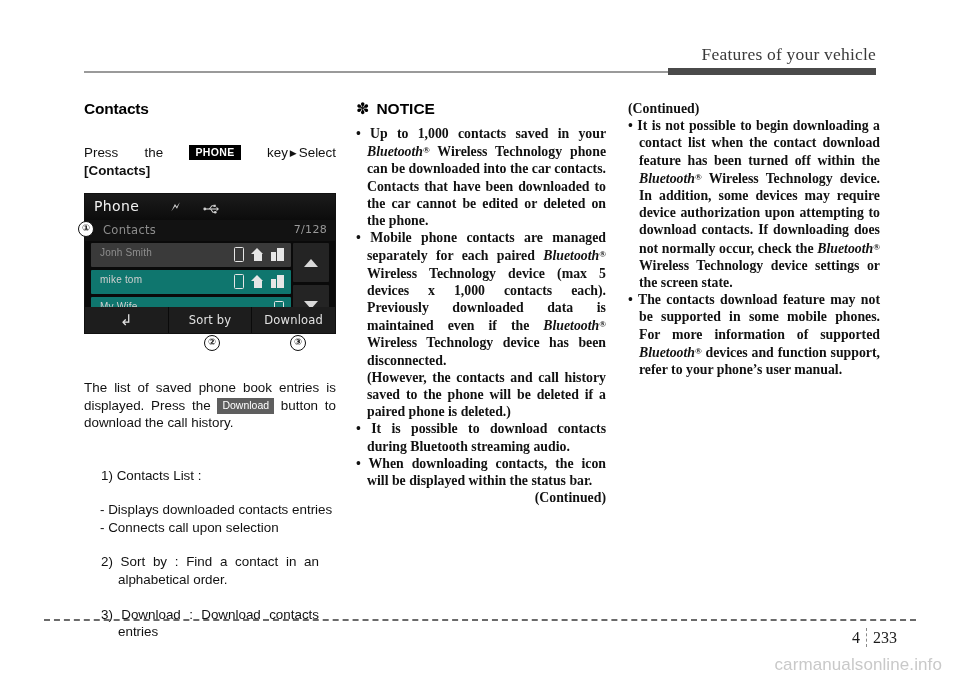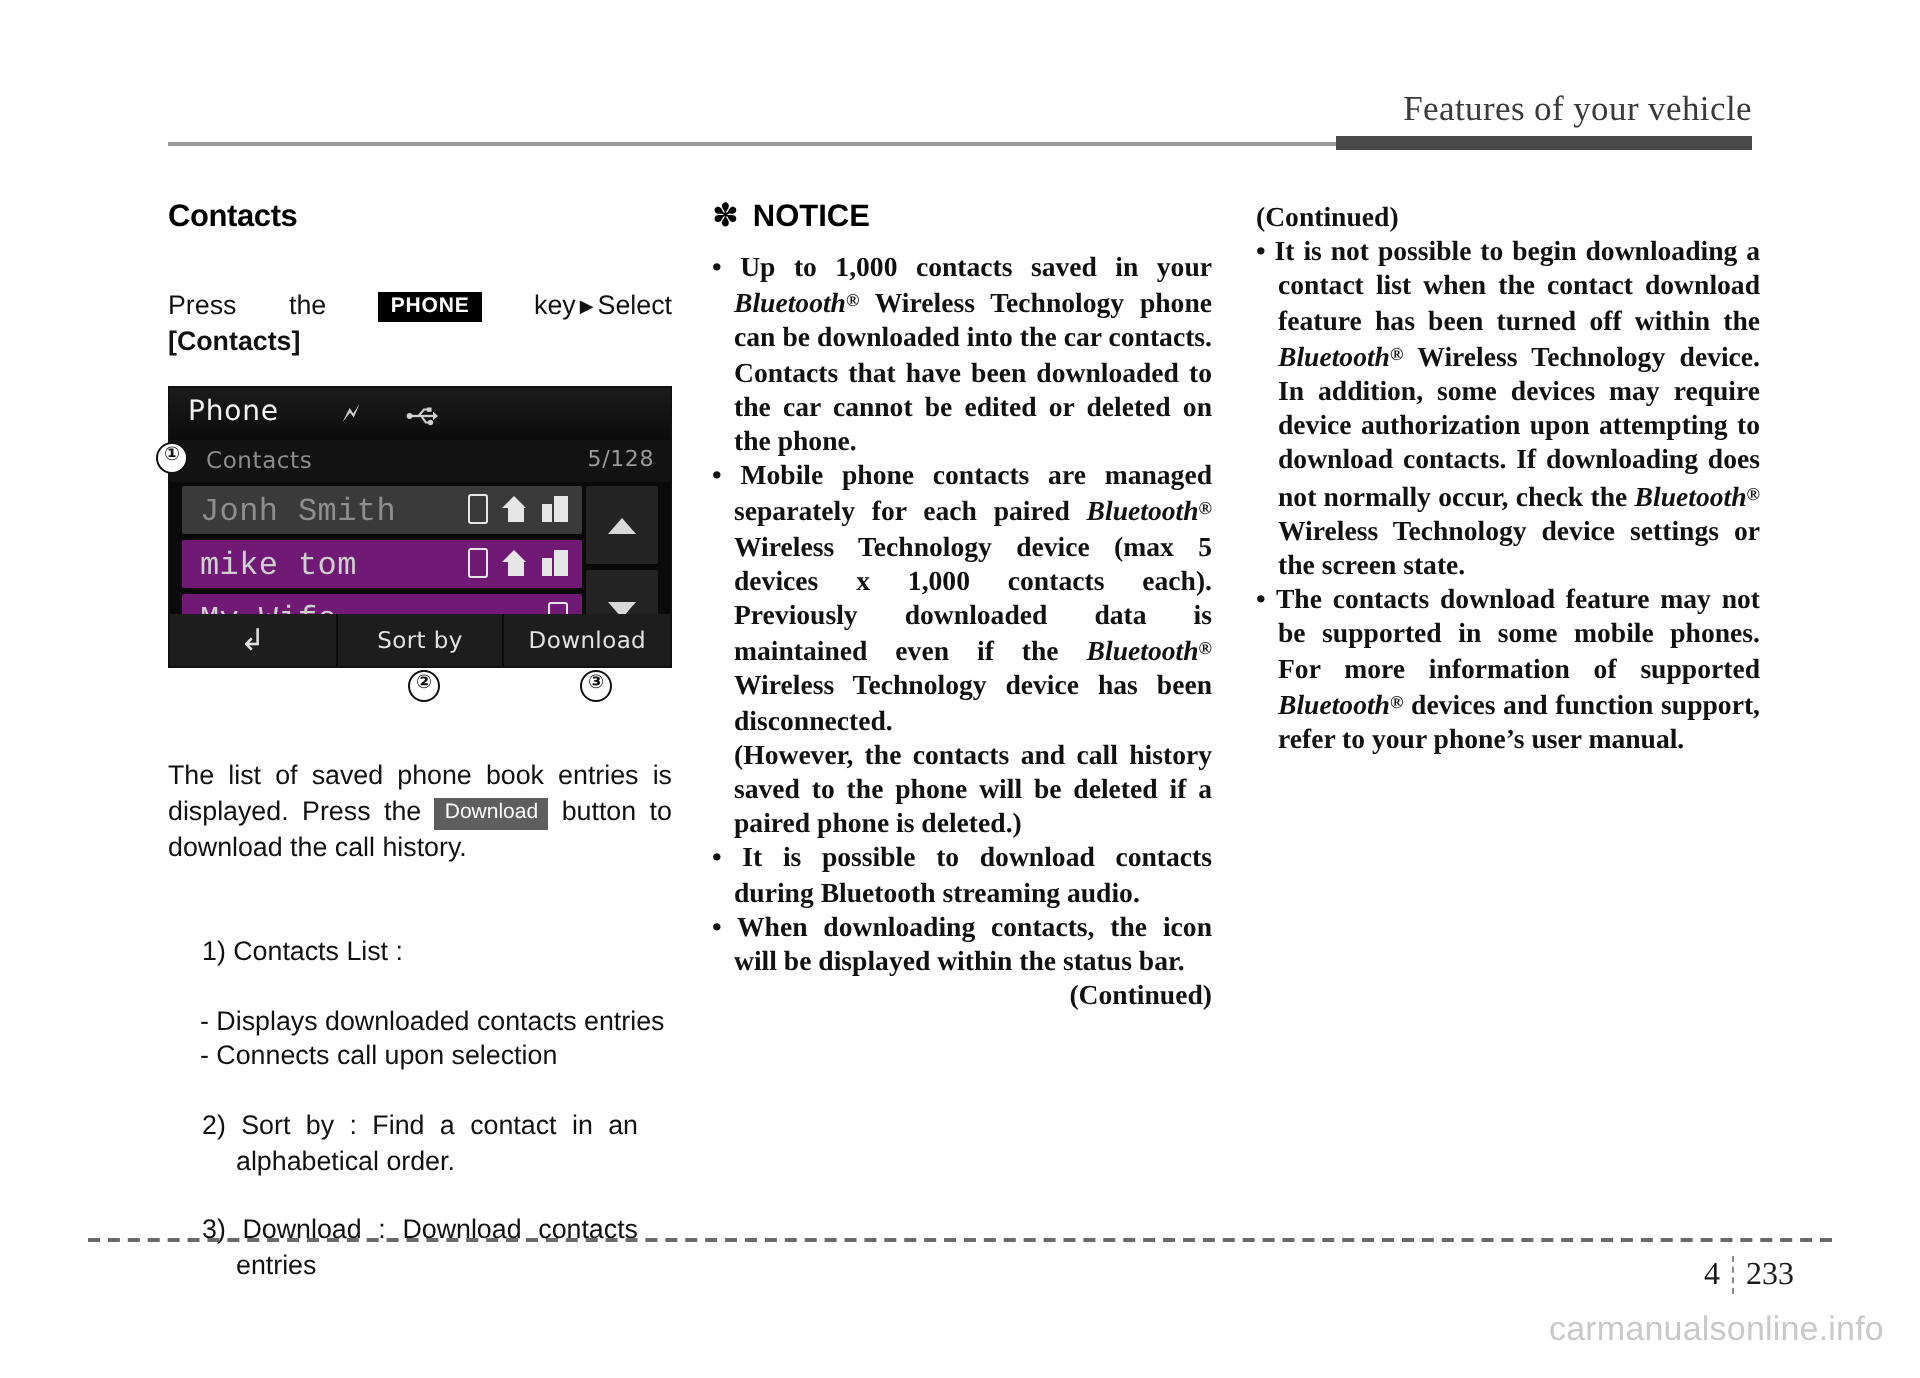--- a/index.html
+++ b/index.html
@@ -176,30 +176,30 @@
   }
   .dev-list {
     position: absolute;
     left: 6px; top: 49px;
     width: 200px;
   }
   .dev-row {
     position: relative;
     height: 24px;
     margin-bottom: 3px;
-    background: #701a75;
+    background: #0f766e;
     border-radius: 1px;
   }
   .dev-row.first { background: #3a3a3a; }
   .dev-row-name {
     position: absolute;
     left: 9px; top: 4px;
     color: #cfcfcf;
-    font-size: 16px;
-    font-family: Liberation Mono, monospace;
+    font-size: 10px;
+    font-family: Liberation Sans, sans-serif;
     letter-spacing: 0.2px;
   }
   .dev-row.first .dev-row-name { color: #8e8e8e; }
   .dev-icons {
     position: absolute;
     right: 7px; top: 4px;
     display: flex;
     gap: 7px;
     align-items: center;
   }
@@ -489,21 +489,21 @@
             <rect x="11.6" y="1.3" width="2.6" height="2.4" fill="#cfcfcf"></rect>
             <path d="M8.5 6 L11 9.6 L13 9.6" stroke="#cfcfcf" stroke-width="1.2" fill="none"></path>
             <circle cx="13.6" cy="9.6" r="1.5" fill="#cfcfcf"></circle>
             <path d="M15 3.6 L17.8 6 L15 8.4 Z" fill="#cfcfcf"></path>
           </svg>
         </div>
       </div>
 
       <div class="dev-subbar">
         <div class="dev-subtitle">Contacts</div>
-        <div class="dev-count">5/128</div>
+        <div class="dev-count">7/128</div>
       </div>
 
       <div class="dev-list">
         <div class="dev-row first">
           <span class="dev-row-name">Jonh Smith</span>
           <span class="dev-icons">
             <span class="ic-mobile"></span>
             <span class="ic-home"></span>
             <span class="ic-office"></span>
           </span>

